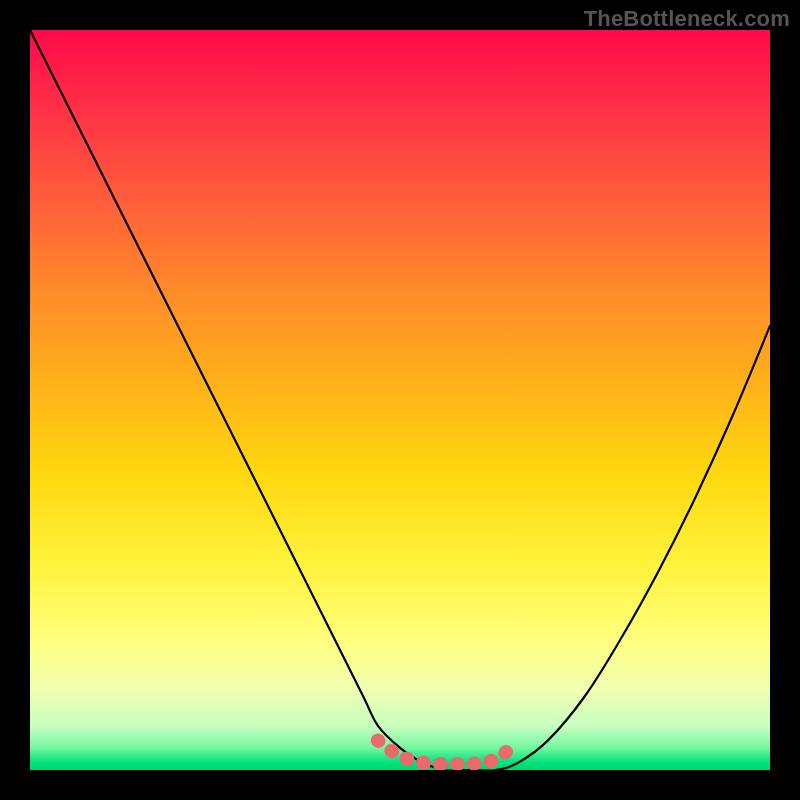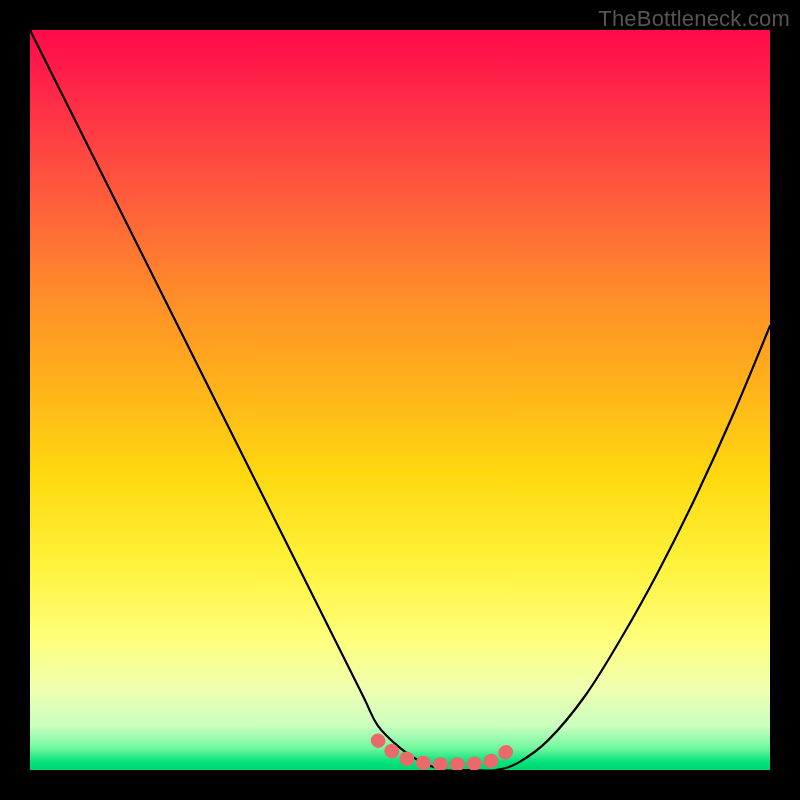--- a/index.html
+++ b/index.html
@@ -10,21 +10,21 @@
     position: relative;
     overflow: hidden;
     font-family: Arial, Helvetica, sans-serif;
   }
   .watermark {
     position: absolute;
     top: 6px;
     right: 10px;
     color: #555;
     font-size: 22px;
-    font-weight: 400;
+    font-weight: 700;
     letter-spacing: 0.2px;
     z-index: 3;
   }
   .plot-frame {
     position: absolute;
     left: 30px;
     top: 30px;
     width: 740px;
     height: 740px;
   }

